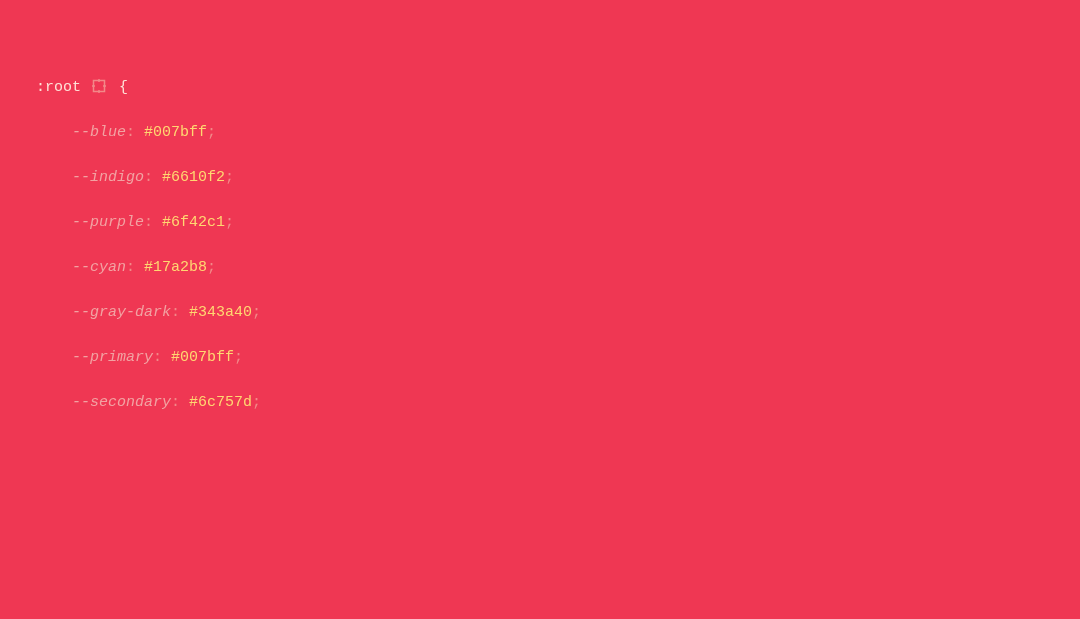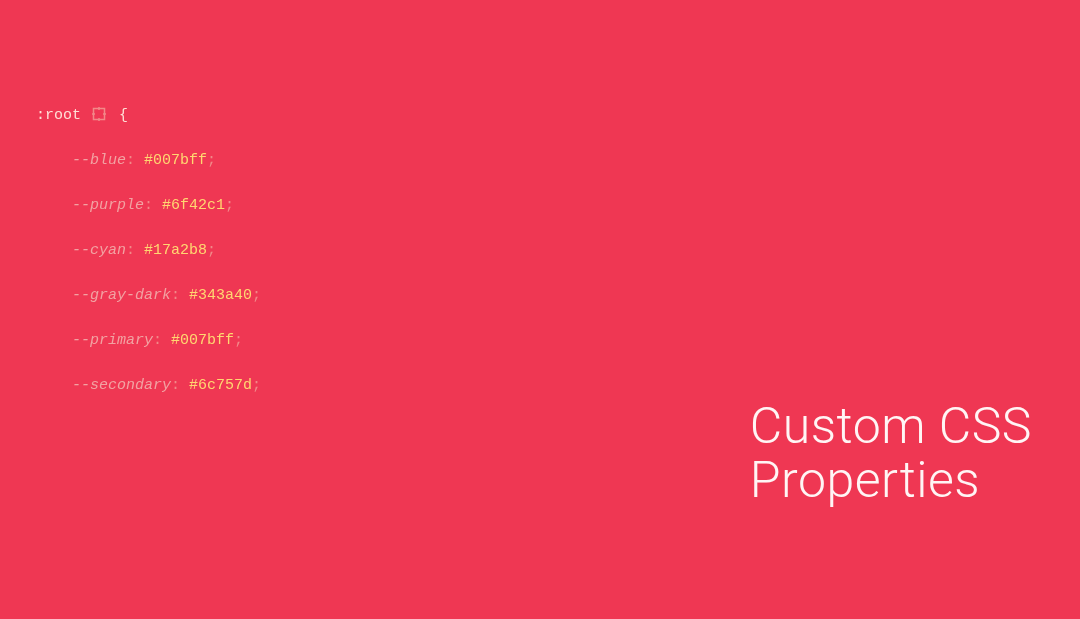--- a/index.html
+++ b/index.html
@@ -8,21 +8,20 @@
     width: 1080px;
     height: 619px;
     overflow: hidden;
     background: #ef3753;
     font-family: -apple-system, BlinkMacSystemFont, "Segoe UI", Roboto, Arial, sans-serif;
   }
   .stage {
     position: relative;
     width: 1080px;
     height: 525px;
-    margin-top: 28px;
   }
   .code {
     position: absolute;
     top: 32px;
     left: 36px;
     width: 620px;
     font-family: SFMono-Regular, Menlo, Monaco, Consolas, "Liberation Mono", "Courier New", monospace;
     font-size: 15px;
     line-height: 22.5px;
     white-space: pre-wrap;
@@ -63,38 +62,35 @@
 
   <div class="code">
     <span class="line"><span class="sel">:root</span> <span class="icon-inline"><svg viewBox="0 0 14 14">
             <rect x="1.5" y="1.5" width="11" height="11" fill="none" stroke="#f28888" stroke-width="1.5"></rect>
             <line x1="7" y1="0" x2="7" y2="3" stroke="#f28888" stroke-width="1.5"></line>
             <line x1="7" y1="11" x2="7" y2="14" stroke="#f28888" stroke-width="1.5"></line>
             <line x1="0" y1="7" x2="3" y2="7" stroke="#f28888" stroke-width="1.5"></line>
             <line x1="11" y1="7" x2="14" y2="7" stroke="#f28888" stroke-width="1.5"></line>
           </svg></span> <span class="brace">{</span></span>
 <span class="line ind1"><span class="prop">--blue</span><span class="colon">:</span> <span class="valcol">#007bff</span><span class="punct">;</span></span>
+<span class="line ind1"><span class="prop">--indigo</span><span class="colon">:</span> <span class="valcol">#6610f2</span><span class="punct">;</span></span>
 <span class="line ind1"><span class="prop">--purple</span><span class="colon">:</span> <span class="valcol">#6f42c1</span><span class="punct">;</span></span>
 <span class="line ind1"><span class="prop">--cyan</span><span class="colon">:</span> <span class="valcol">#17a2b8</span><span class="punct">;</span></span>
 <span class="line ind1"><span class="prop">--gray-dark</span><span class="colon">:</span> <span class="valcol">#343a40</span><span class="punct">;</span></span>
 <span class="line ind1"><span class="prop">--primary</span><span class="colon">:</span> <span class="valcol">#007bff</span><span class="punct">;</span></span>
 <span class="line ind1"><span class="prop">--secondary</span><span class="colon">:</span> <span class="valcol">#6c757d</span><span class="punct">;</span></span>
 <span class="line ind1"> </span>
 
 
 
 
 
 
 
 
 
 
 
 
   </div>
 
-  <div class="title">
-    <span>Custom CSS</span><br>
-    <span>Properties</span>
-  </div>
 
 </div>
 
 </body></html>

